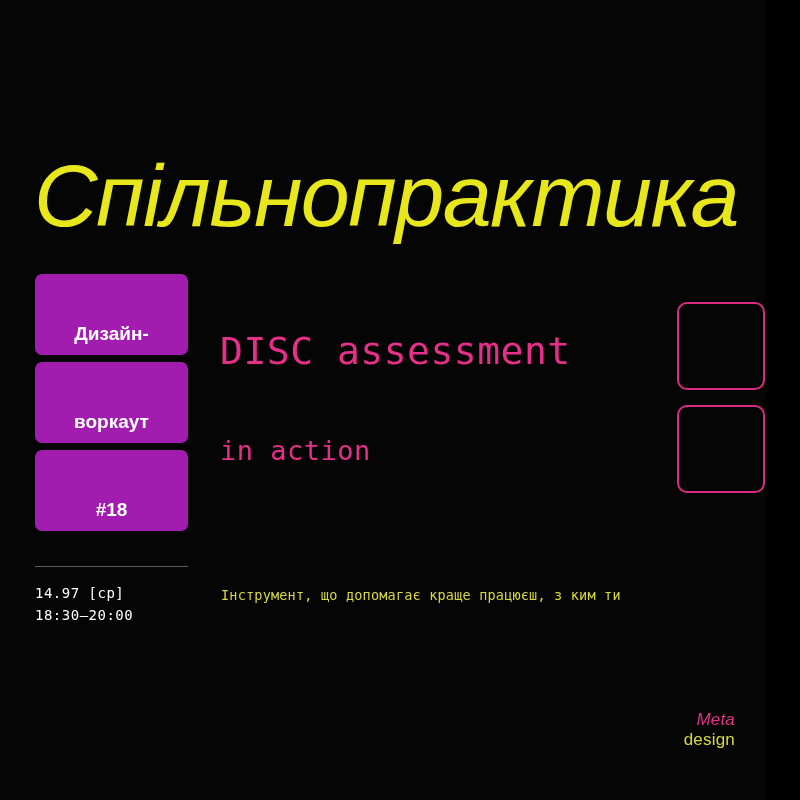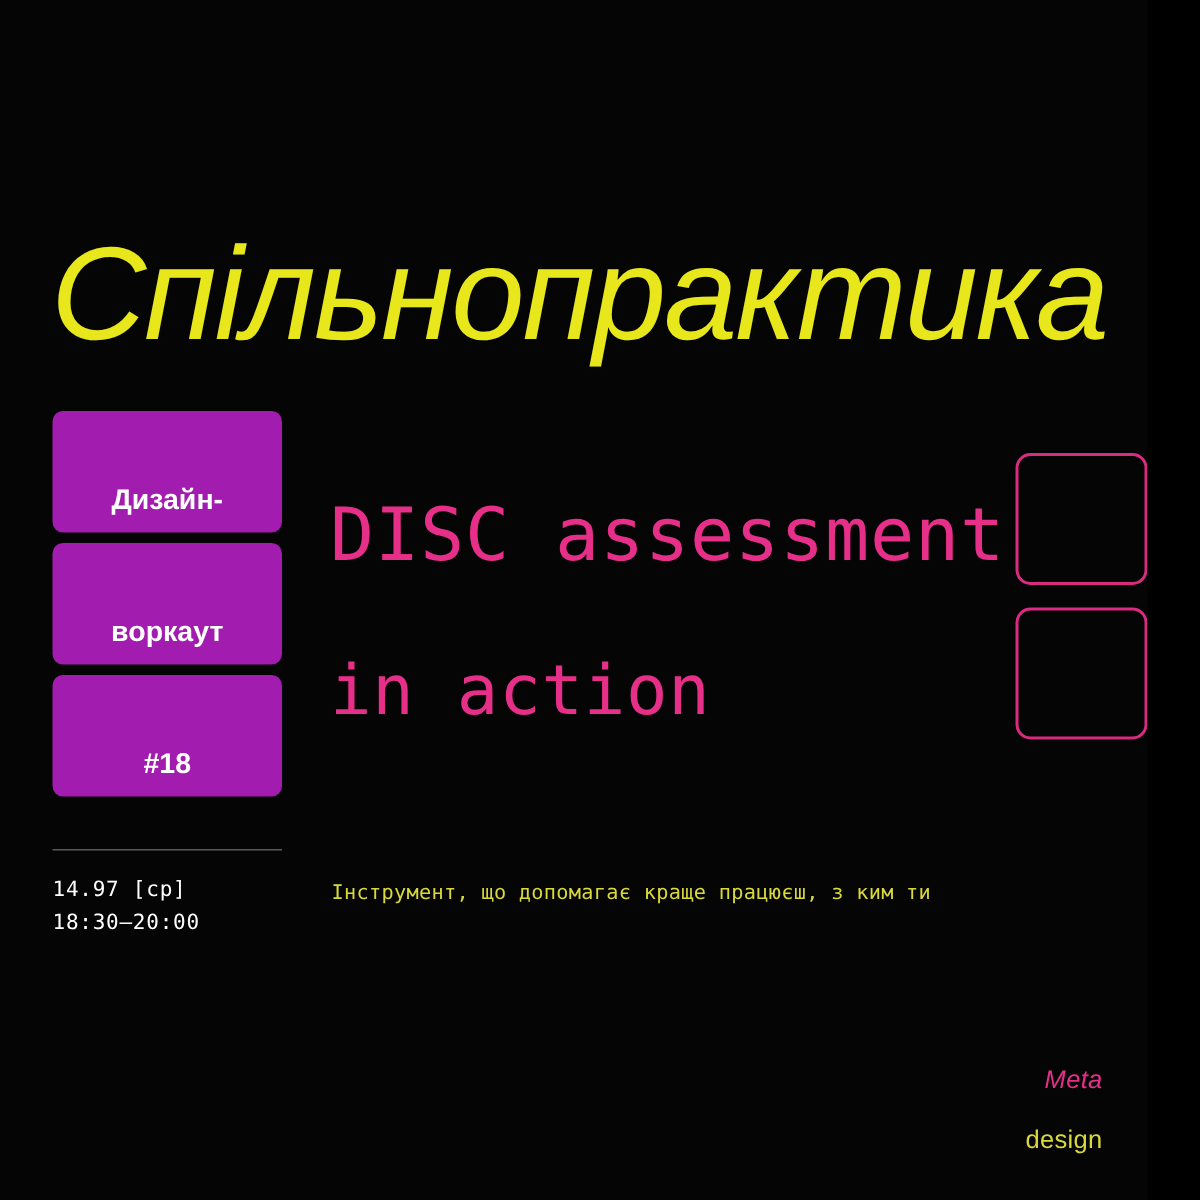--- a/index.html
+++ b/index.html
@@ -77,32 +77,32 @@
     letter-spacing: 0px;
     line-height: 1;
   }
 
   
   .headline {
     position: absolute;
     left: 220px;
     top: 332px;
     font-family: "DejaVu Sans Mono", "Liberation Mono", monospace;
-    font-size: 49px;
+    font-size: 38px;
     line-height: 1;
     color: #E62F88;
     letter-spacing: 0.5px;
     white-space: nowrap;
   }
   .headline-line-2 {
     position: absolute;
     left: 220px;
     top: 437px;
     font-family: "DejaVu Sans Mono", "Liberation Mono", monospace;
-    font-size: 46px;
+    font-size: 27px;
     line-height: 1;
     color: #E62F88;
     letter-spacing: 0.5px;
     white-space: nowrap;
   }
 
   
   .divider {
     position: absolute;
     left: 35px;
@@ -153,21 +153,20 @@
     font-size: 17px;
     color: #E62F88;
     letter-spacing: 0.2px;
   }
   .logo-design {
     display: block;
     font-family: "Liberation Sans", sans-serif;
     font-size: 17px;
     color: #D9D93B;
     letter-spacing: 0.2px;
-    margin-top: 20px;
   }
 </style>
 </head>
 <body>
 
 <div id="poster">
 
   <div class="squares-grid">
     <div class="deco-square"></div>
     <div class="deco-square"></div>

